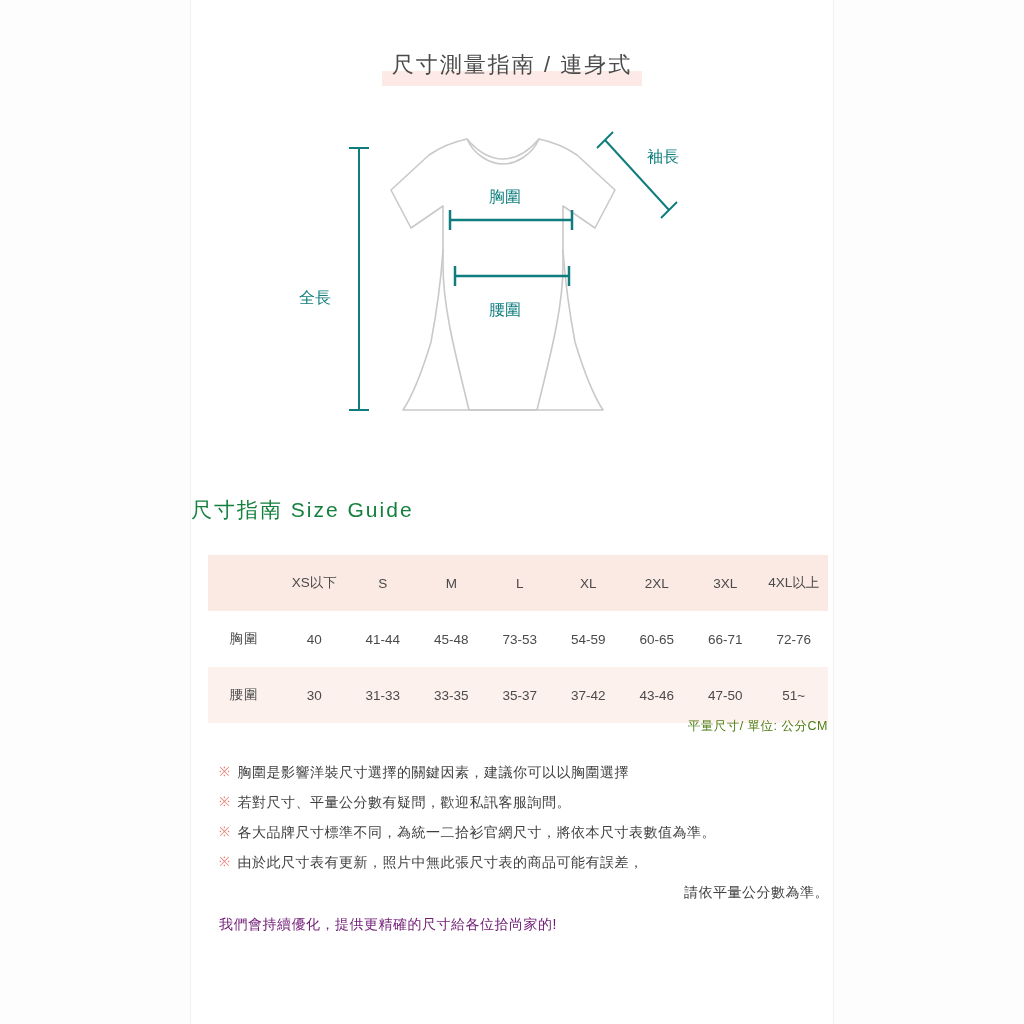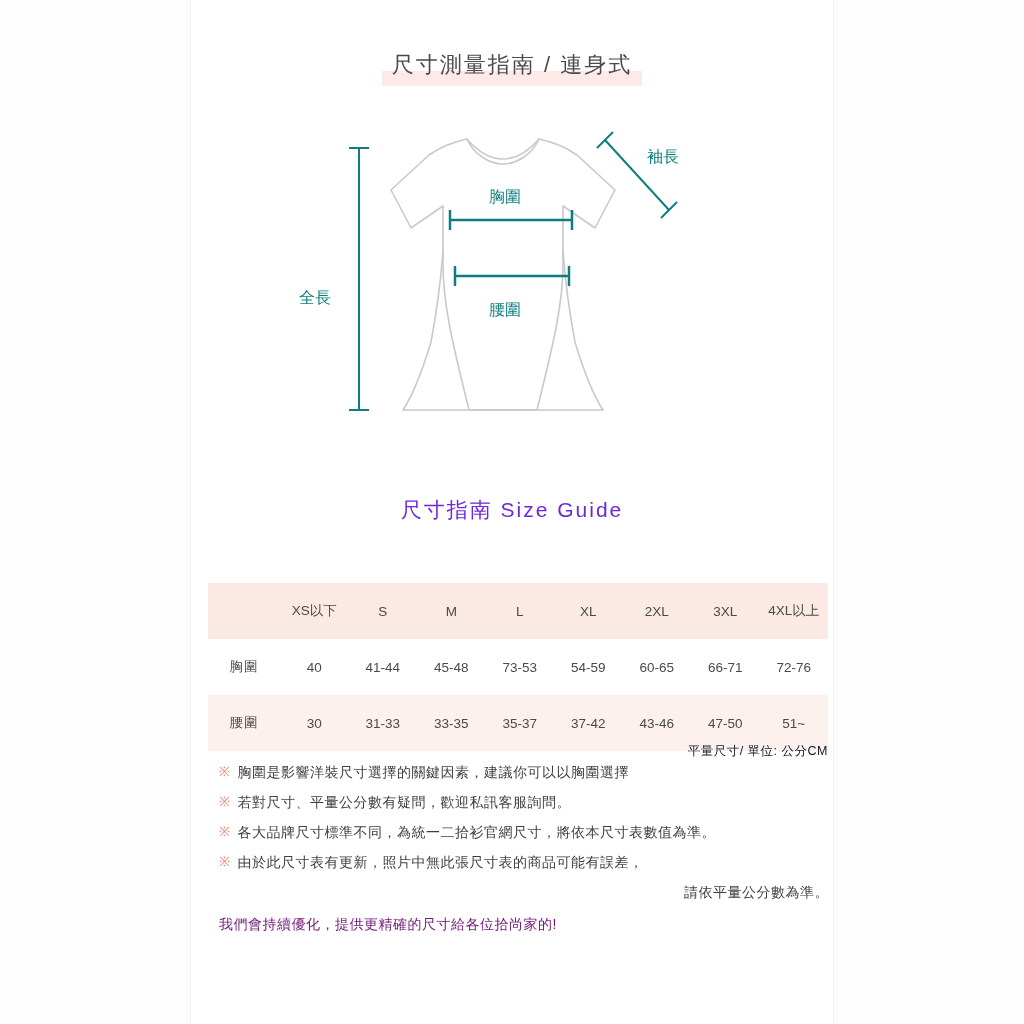--- a/index.html
+++ b/index.html
@@ -70,31 +70,31 @@
     height: 360px;
   }
   .illus svg { display: block; }
 
   
   .sg-heading {
     position: absolute;
     left: 0;
     top: 496px;
     width: 642px;
-    text-align: center;
+    text-align: left;
     font-size: 21px;
     letter-spacing: 2px;
-    color: #6d28d9;
+    color: #15803d;
   }
 
   
   .table-wrap {
     position: absolute;
     left: 17px;
-    top: 583px;
+    top: 555px;
     width: 620px;
   }
   table.size-table {
     border-collapse: collapse;
     width: 620px;
     table-layout: fixed;
   }
   table.size-table th,
   table.size-table td {
     text-align: center;
@@ -113,25 +113,25 @@
   td.label, th.corner {
     width: 70px;
     font-size: 14px;
     letter-spacing: 1px;
   }
   .row-a td.label, .row-b td.label { font-weight: normal; }
 
   .table-note {
     position: absolute;
     left: 17px;
-    top: 743px;
+    top: 718px;
     width: 620px;
     text-align: right;
     font-size: 12.5px;
-    color: #0f172a;
+    color: #4d7c0f;
     letter-spacing: 0.5px;
   }
 
   
   .notes {
     position: absolute;
     left: 28px;
     top: 757px;
     width: 610px;
   }

